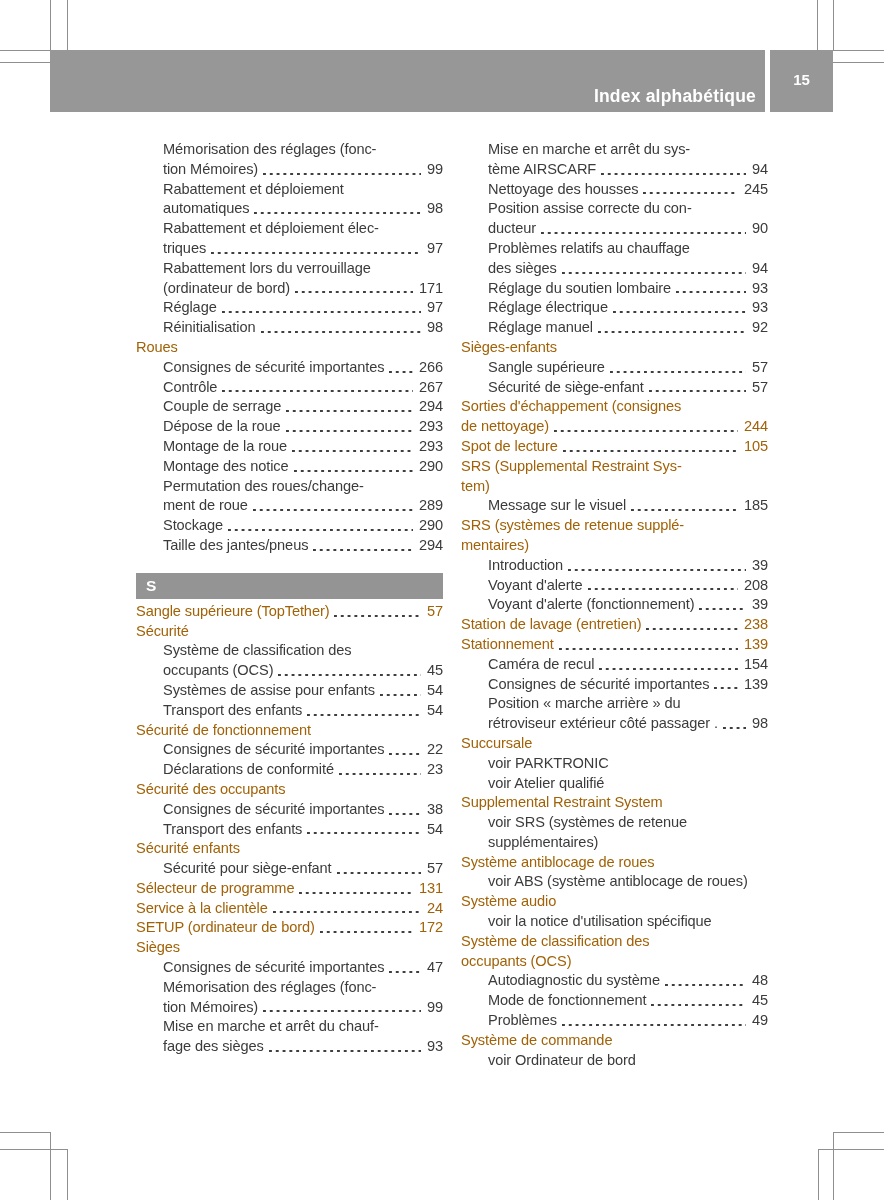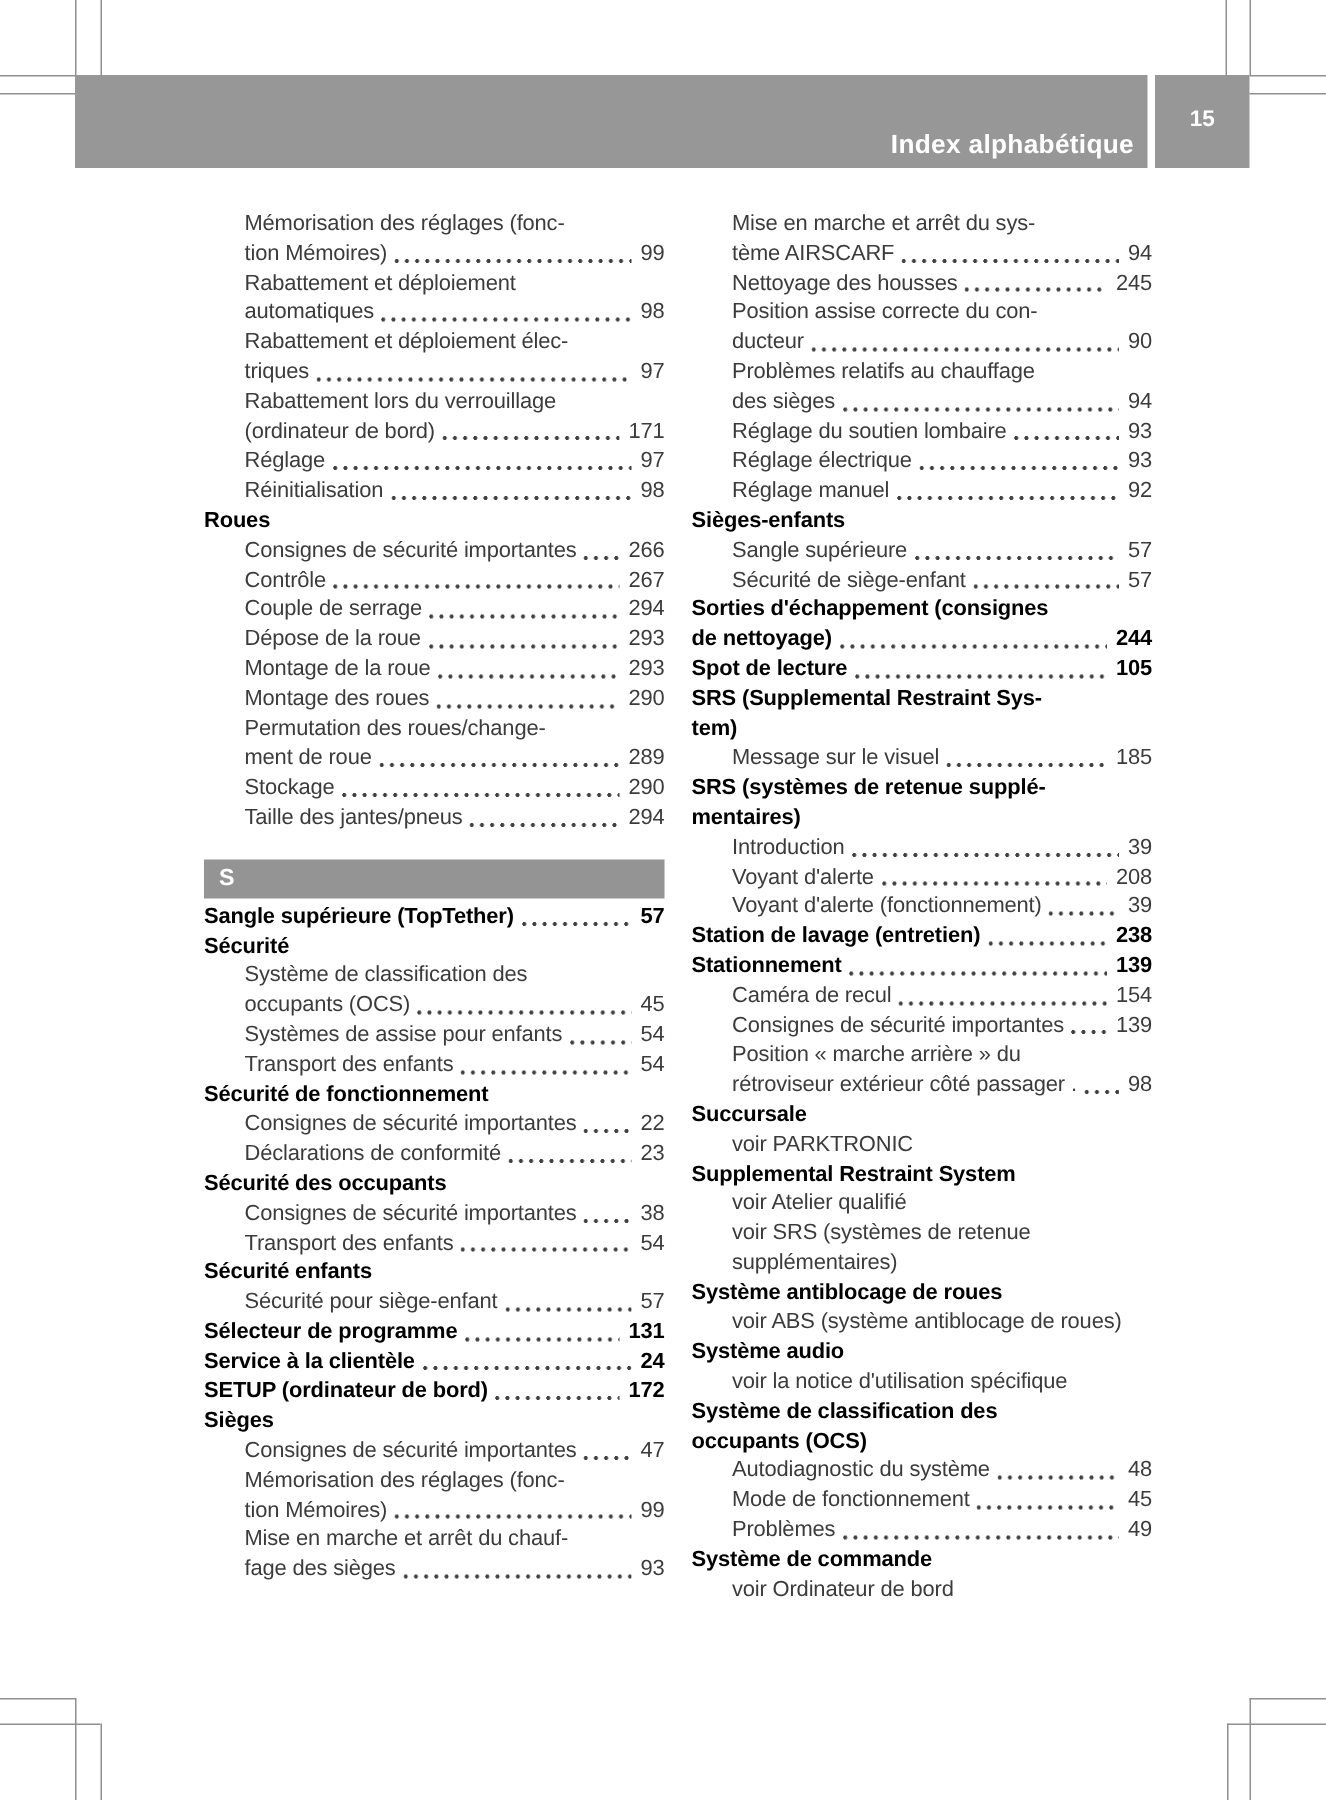--- a/index.html
+++ b/index.html
@@ -31,21 +31,21 @@
   
   .col{
     position:absolute;top:140px;width:307px;
     font-size:14.6px;line-height:19.8px;color:#3b3b3b;letter-spacing:-0.1px;
   }
   .col-left{left:136px;}
   .col-right{left:461px;}
 
   .row{display:flex;align-items:baseline;white-space:nowrap;}
   .row.ind{padding-left:27px;}
-  .row.bold{font-weight:bold;color:#000000;}
+  .row.bold{font-weight:normal;color:#a16207;}
   .row .t{flex:0 0 auto;}
   .row .dots{
     flex:1 1 0;min-width:0;height:4px;align-self:flex-end;
     margin:0 6px 4px 5px;
     background-image:radial-gradient(circle at 1.5px 2px,#3f3f3f 1.15px,transparent 1.5px);
     background-size:6.8px 4px;background-repeat:repeat-x;background-position:left bottom;
   }
   .row .num{flex:0 0 auto;text-align:center;}
 
   .sbar{
@@ -151,21 +151,21 @@
         <span class="t">Dépose de la roue</span>
         <span class="dots"></span>
         <span class="num">293</span>
       </div>
       <div class="row ind">
         <span class="t">Montage de la roue</span>
         <span class="dots"></span>
         <span class="num">293</span>
       </div>
       <div class="row ind">
-        <span class="t">Montage des roues</span>
+        <span class="t">Montage des notice</span>
         <span class="dots"></span>
         <span class="num">290</span>
       </div>
       <div class="row ind">
         <span class="t">Permutation des roues/change-</span>
       </div>
       <div class="row ind">
         <span class="t">ment de roue</span>
         <span class="dots"></span>
         <span class="num">289</span>
@@ -413,27 +413,27 @@
         <span class="t">rétroviseur extérieur côté passager .</span>
         <span class="dots"></span>
         <span class="num">98</span>
       </div>
       <div class="row bold">
         <span class="t">Succursale</span>
       </div>
       <div class="row ind">
         <span class="t">voir PARKTRONIC</span>
       </div>
+      <div class="row ind">
+        <span class="t">voir Atelier qualifié</span>
+      </div>
       <div class="row bold">
         <span class="t">Supplemental Restraint System</span>
       </div>
       <div class="row ind">
-        <span class="t">voir Atelier qualifié</span>
-      </div>
-      <div class="row ind">
         <span class="t">voir SRS (systèmes de retenue</span>
       </div>
       <div class="row ind">
         <span class="t">supplémentaires)</span>
       </div>
       <div class="row bold">
         <span class="t">Système antiblocage de roues</span>
       </div>
       <div class="row ind">
         <span class="t">voir ABS (système antiblocage de roues)</span>

